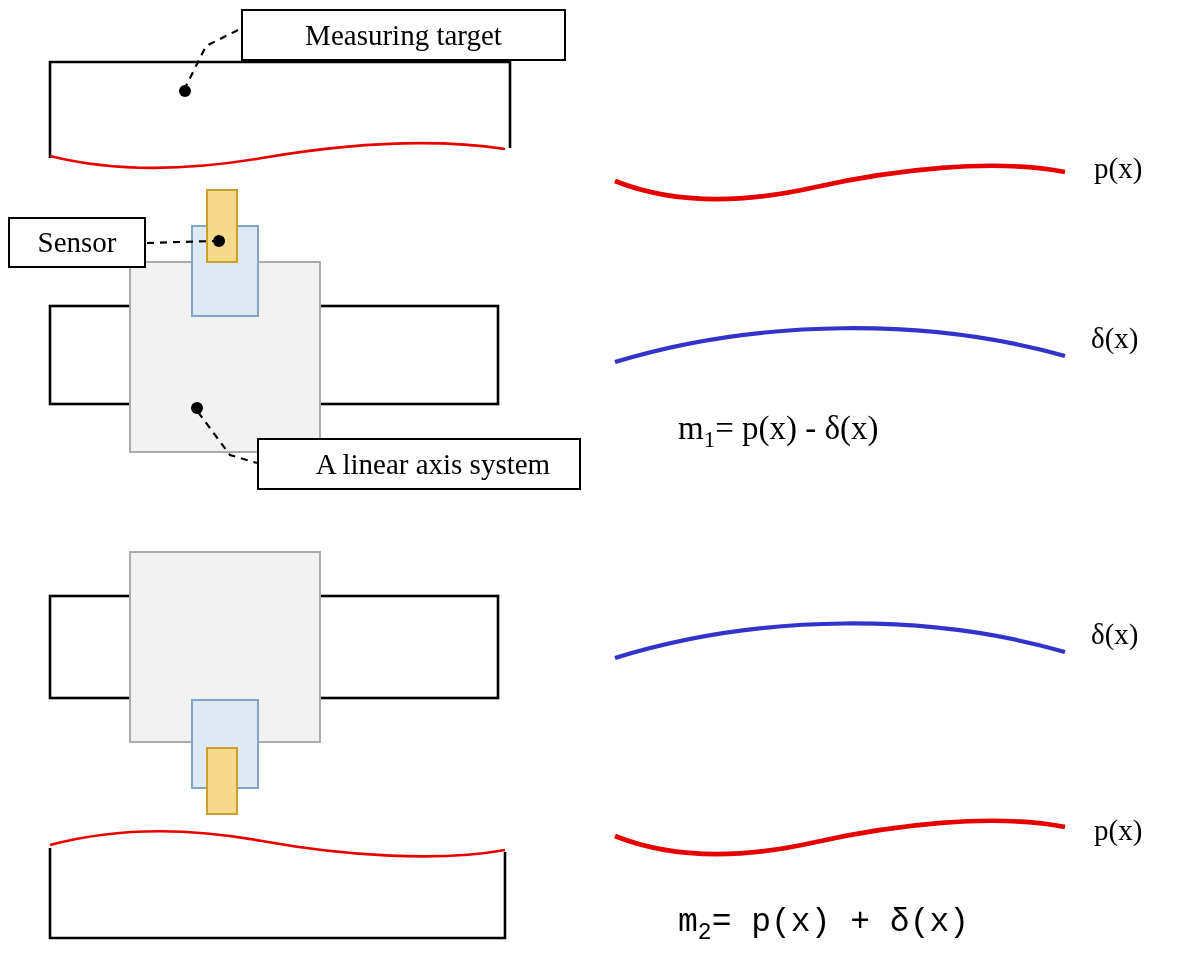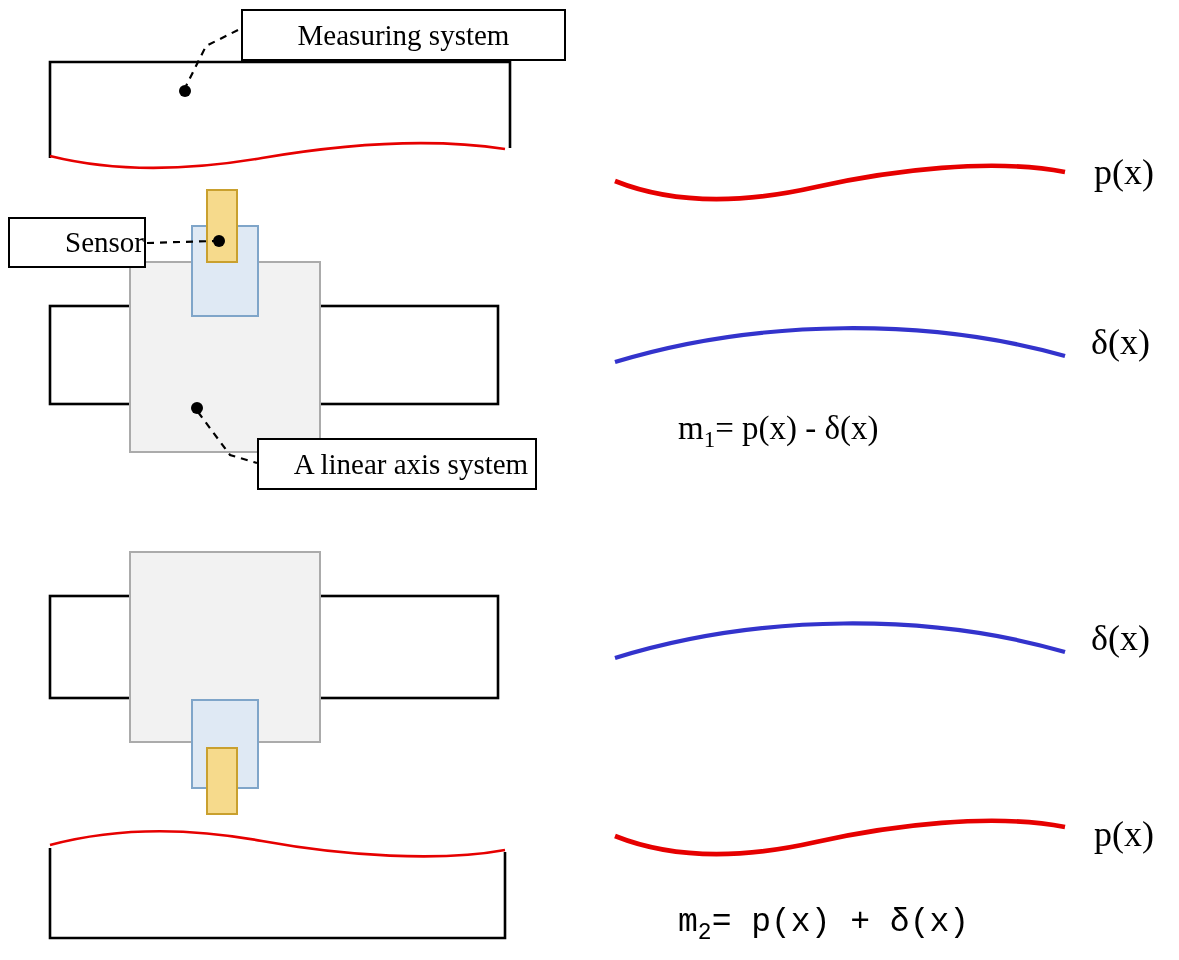--- a/index.html
+++ b/index.html
@@ -20,21 +20,21 @@
   .mount      { fill:var(--mount-fill,#dfe9f4); stroke:var(--mount-border,#7fa5c9); stroke-width:2; }
   .rod        { fill:var(--sensor-fill,#f6da8c); stroke:var(--sensor-border,#c9a02e); stroke-width:2; }
   .leader     { stroke:#000; stroke-width:2.2; fill:none; stroke-dasharray:7 6; }
   .dot        { fill:#000; stroke:none; }
 
   .callout {
     position:absolute; background:#fff; border:2px solid #000;
     display:flex; align-items:center; justify-content:center;
     font-size:29px; line-height:1; white-space:nowrap;
   }
-  .curve-label { position:absolute; font-size:36px; line-height:1.1; }
+  .curve-label { position:absolute; font-size:29px; line-height:1.1; }
   .equation { position:absolute; font-size:33px; line-height:1.1; width:340px; }
   .equation sub { font-size:23px; line-height:1; }
 </style>
 </head>
 <body>
 
 <div class="stage">
 
   <svg class="diagram" width="1179" height="960" viewBox="0 0 1179 960">
 
@@ -67,28 +67,28 @@
     <rect class="rod" x="207" y="748" width="30" height="66"></rect>
 
     <path class="outline" stroke-width="2.6" d="M 50 848 L 50 938 L 505 938 L 505 852"></path>
     <path class="curve-red" stroke-width="2.6" d="M 50 845 C 110 829 180 826 262 841 C 344 856 440 862 505 850"></path>
 
     <path class="curve-blue" stroke-width="4.2" d="M 615 658 C 760 613 930 613 1065 652"></path>
     <path class="curve-red" stroke-width="4.6" d="M 615 836 C 665 856 732 861 816 842 C 892 825 992 813 1065 827"></path>
   </svg>
 
   <div class="callout" style="left:241px; top:9px; width:325px; height:52px;">
-    <span>Measuring system</span>
+    <span>Measuring target</span>
   </div>
 
-  <div class="callout" style="left:8px; top:217px; width:138px; height:51px;justify-content:flex-end;">
+  <div class="callout" style="left:8px; top:217px; width:138px; height:51px;">
     <span>Sensor</span>
   </div>
 
-  <div class="callout" style="left:257px; top:438px; width:280px; height:52px;padding-left:28px;">
+  <div class="callout" style="left:257px; top:438px; width:324px; height:52px;padding-left:28px;">
     <span>A linear axis system</span>
   </div>
 
   <div class="curve-label" style="left:1094px; top:153px;">p(x)</div>
   <div class="curve-label" style="left:1091px; top:323px;">δ(x)</div>
   <div class="curve-label" style="left:1091px; top:619px;">δ(x)</div>
   <div class="curve-label" style="left:1094px; top:815px;">p(x)</div>
 
   <div class="equation" style="left:678px; top:410px;">
     <span>m</span><sub>1</sub><span>= p(x) - δ(x)</span>

